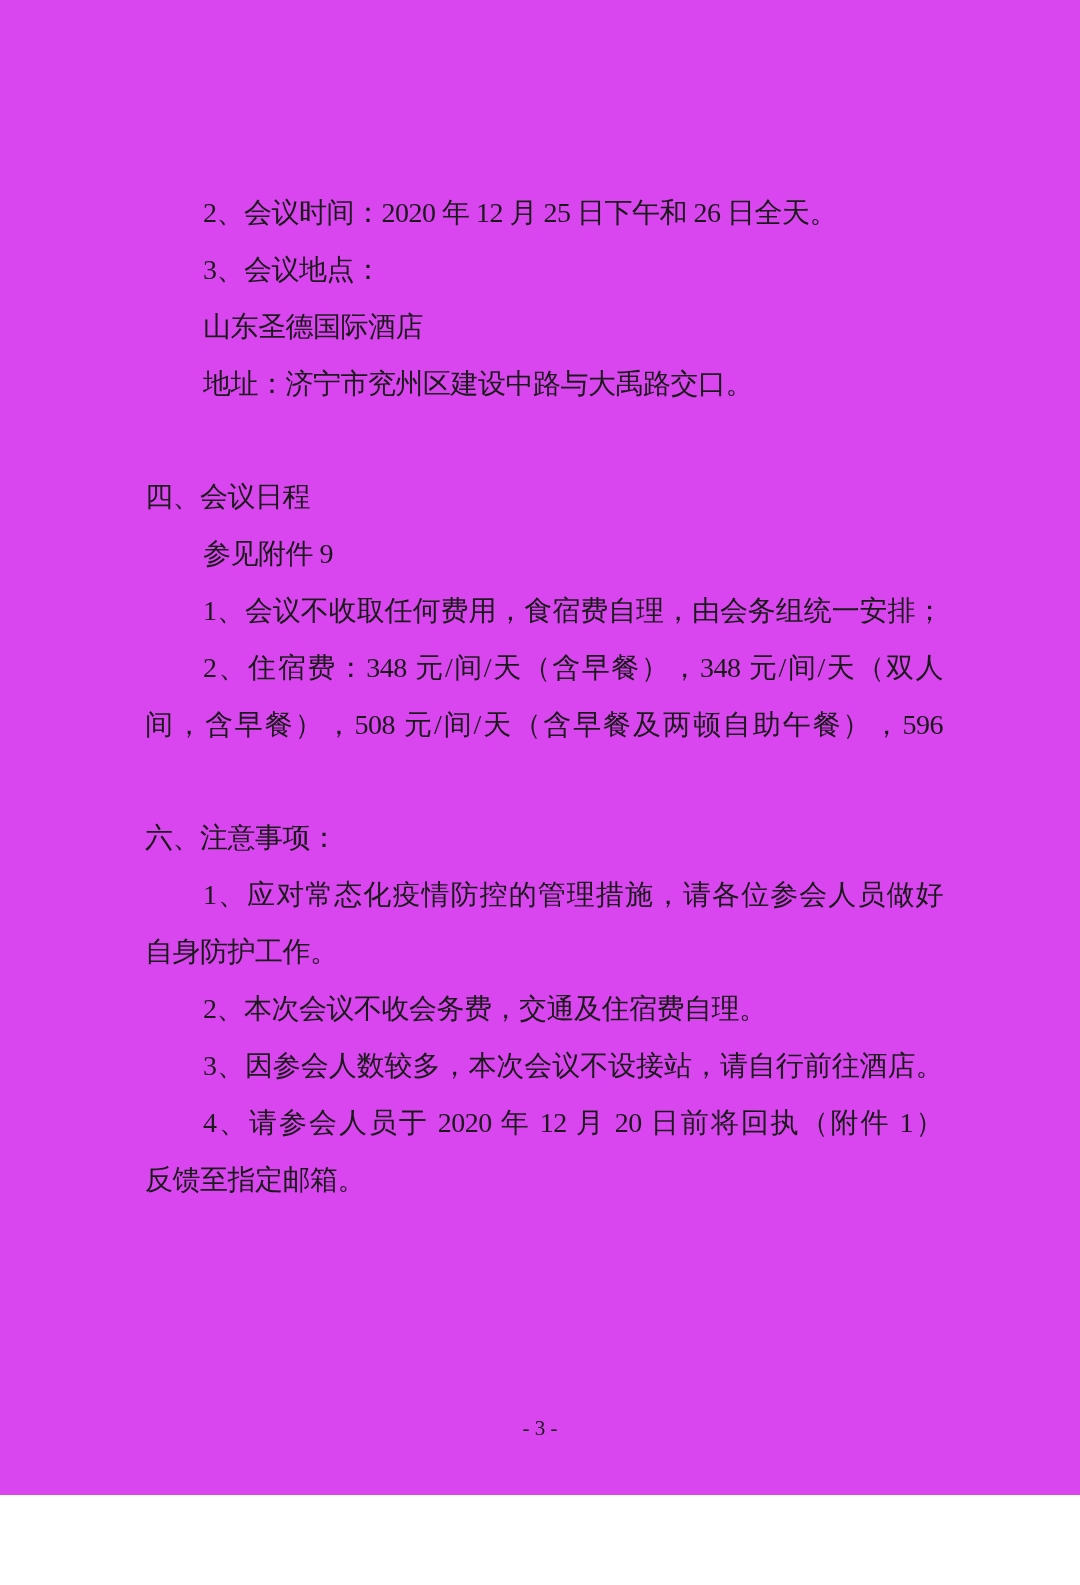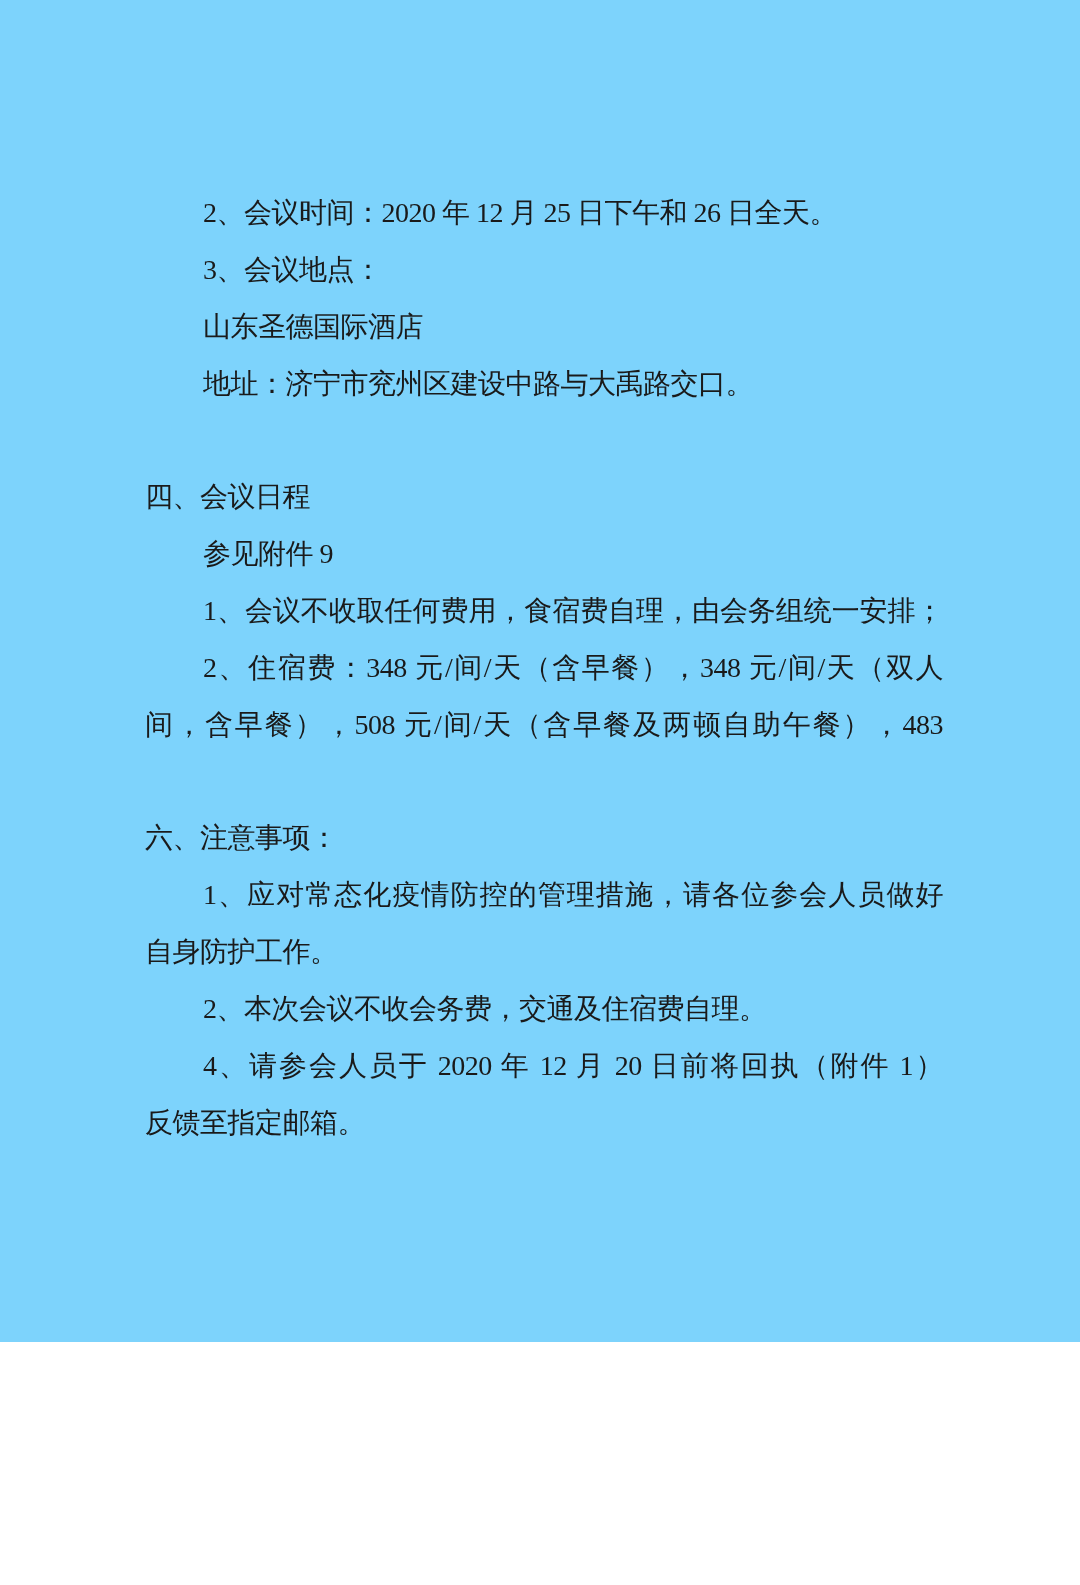--- a/index.html
+++ b/index.html
@@ -3,22 +3,22 @@
 <meta charset="utf-8">
 <style>
   html, body {
     margin: 0;
     padding: 0;
     background: #ffffff;
   }
   .page {
     position: relative;
     width: 1080px;
-    height: 1342px;
-    background: #7dd3fc;
+    height: 1495px;
+    background: #d946ef;
     overflow: hidden;
     font-family: "Liberation Serif", "DejaVu Serif", serif;
     color: #1a1a1a;
   }
   .content {
     position: absolute;
     left: 145px;
     right: 137px;
     top: 184px;
   }
@@ -76,24 +76,25 @@
 <div class="page">
   <div class="content" id="doc-lines">
       <div class="line indent">2、会议时间：2020 年 12 月 25 日下午和 26 日全天。</div>
       <div class="line indent">3、会议地点：</div>
       <div class="line indent">山东圣德国际酒店</div>
       <div class="line indent">地址：济宁市兖州区建设中路与大禹路交口。</div>
       <div class="line gap">四、会议日程</div>
       <div class="line indent">参见附件 9</div>
       <div class="line indent justify">1、会议不收取任何费用，食宿费自理，由会务组统一安排；</div>
       <div class="line indent justify">2、住宿费：348 元/间/天（含早餐），348 元/间/天（双人</div>
-      <div class="line justify">间，含早餐），508 元/间/天（含早餐及两顿自助午餐），483</div>
+      <div class="line justify">间，含早餐），508 元/间/天（含早餐及两顿自助午餐），596</div>
       <div class="line gap">六、注意事项：</div>
       <div class="line indent justify">1、应对常态化疫情防控的管理措施，请各位参会人员做好</div>
       <div class="line">自身防护工作。</div>
       <div class="line indent">2、本次会议不收会务费，交通及住宿费自理。</div>
+      <div class="line indent justify">3、因参会人数较多，本次会议不设接站，请自行前往酒店。</div>
       <div class="line indent justify">4、请参会人员于 2020 年 12 月 20 日前将回执（附件 1）</div>
       <div class="line">反馈至指定邮箱。</div>
     </div>
   <div class="footer-num">- 3 -</div>
   <div class="divider"></div>
   <div class="next-num">- 3 -</div>
 </div>
 
 </body></html>

